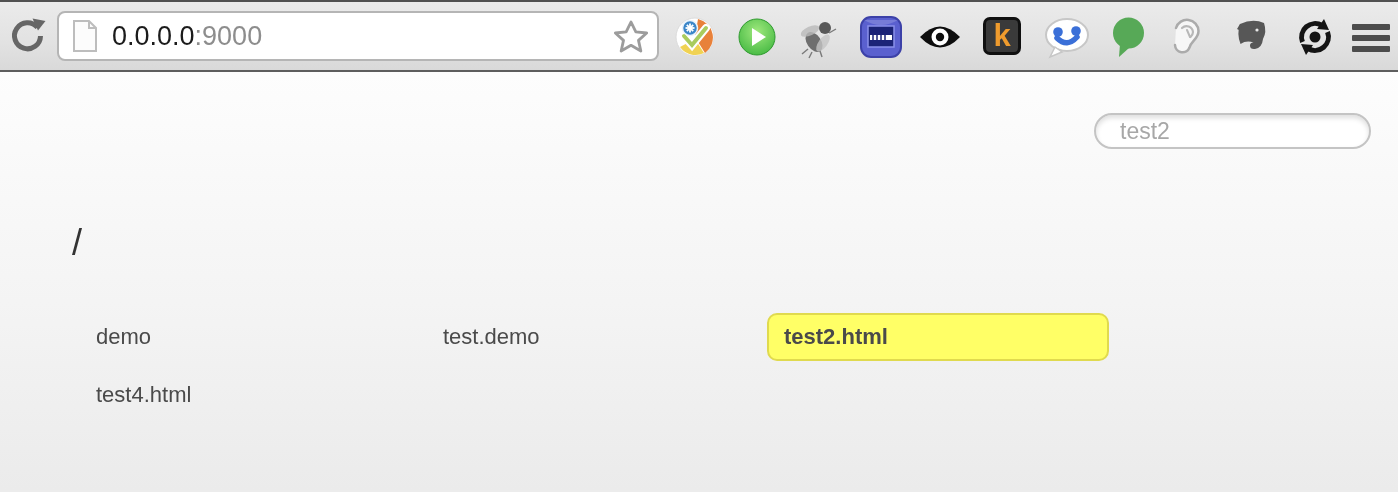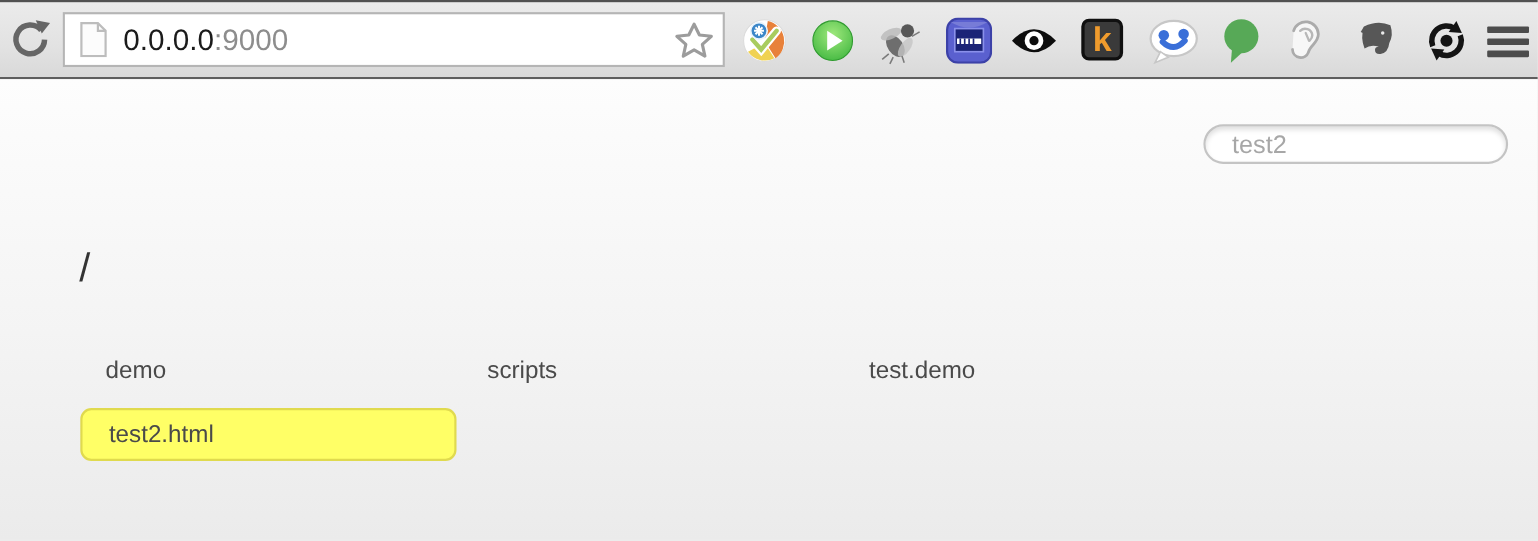--- a/index.html
+++ b/index.html
@@ -5,21 +5,21 @@
   * { margin:0; padding:0; box-sizing:border-box; }
   html,body { width:1398px; height:492px; overflow:hidden;
               font-family:"Liberation Sans", sans-serif; background:#ececec; }
 
   
   .toolbar { position:relative; width:1398px; height:72px;
              background:linear-gradient(180deg,#ebebeb 0%,#e2e2e2 60%,#d9d9d9 100%);
              border-top:2px solid #515151; border-bottom:2px solid #5e5e5e; }
   .reload { position:absolute; left:8px; top:14px; width:40px; height:40px; cursor:pointer; }
   .urlbar { position:absolute; left:57px; top:9px; width:602px; height:50px;
-            background:#fff; border:2px solid #b5b5b5; border-radius:0;
+            background:#fff; border:2px solid #b5b5b5; border-radius:8px;
             display:flex; align-items:center; }
   .doc-icon { margin-left:13px; flex:0 0 auto; }
   .url-text { margin-left:14px; font-size:27px; color:#1b1b1b; white-space:nowrap; }
   .url-port { color:#8d8d8d; }
   .star { position:absolute; right:6px; top:4px; width:40px; height:40px; }
 
   .ext { position:absolute; display:block; }
   .kbox { width:38px; height:38px; background:#3a3a3a; border:3px solid #101010;
           border-radius:7px; color:#ef9b2d; font-size:31px; font-weight:bold;
           text-align:center; line-height:31px; }
@@ -34,21 +34,21 @@
             padding-left:24px; font-size:23px; color:#a7a7a7;
             font-family:"Liberation Sans", sans-serif; outline:none; }
   .root-heading { position:absolute; left:72px; top:150px; font-size:36px;
                   color:#333; font-weight:normal; }
   .file-grid { position:absolute; left:73px; top:241px;
                display:grid; grid-template-columns:repeat(3,342px);
                column-gap:5px; row-gap:10px; }
   .cell { height:48px; line-height:48px; padding-left:23px; font-size:22px;
           color:#4a4a4a; cursor:pointer; white-space:nowrap; }
   .cell.hl { background:#ffff66; border:2px solid #e0da4e; border-radius:10px;
-             line-height:44px; padding-left:24px; }
+             line-height:44px; padding-left:15px;font-weight:bold; }
 </style>
 </head>
 <body>
 
 <div class="toolbar">
 
   <svg class="reload" viewBox="0 0 40 40">
     <path d="M29.5 11.5 A13 13 0 1 0 32.5 20" fill="none" stroke="#666" stroke-width="5"></path>
     <polygon points="24.5,2.5 37.5,5 30,14.5" fill="#666"></polygon>
   </svg>
@@ -165,17 +165,17 @@
 </div>
 
 <div class="page">
 
   <input class="search" type="text" value="test2" style="">
 
   <div class="root-heading">/</div>
 
   <div class="file-grid">
     <div class="cell">demo</div>
-    <div class="cell">scripts</div>
     <div class="cell">test.demo</div>
     <div class="cell hl">test2.html</div>
+    <div class="cell">test4.html</div>
   </div>
 </div>
 
 </body></html>

